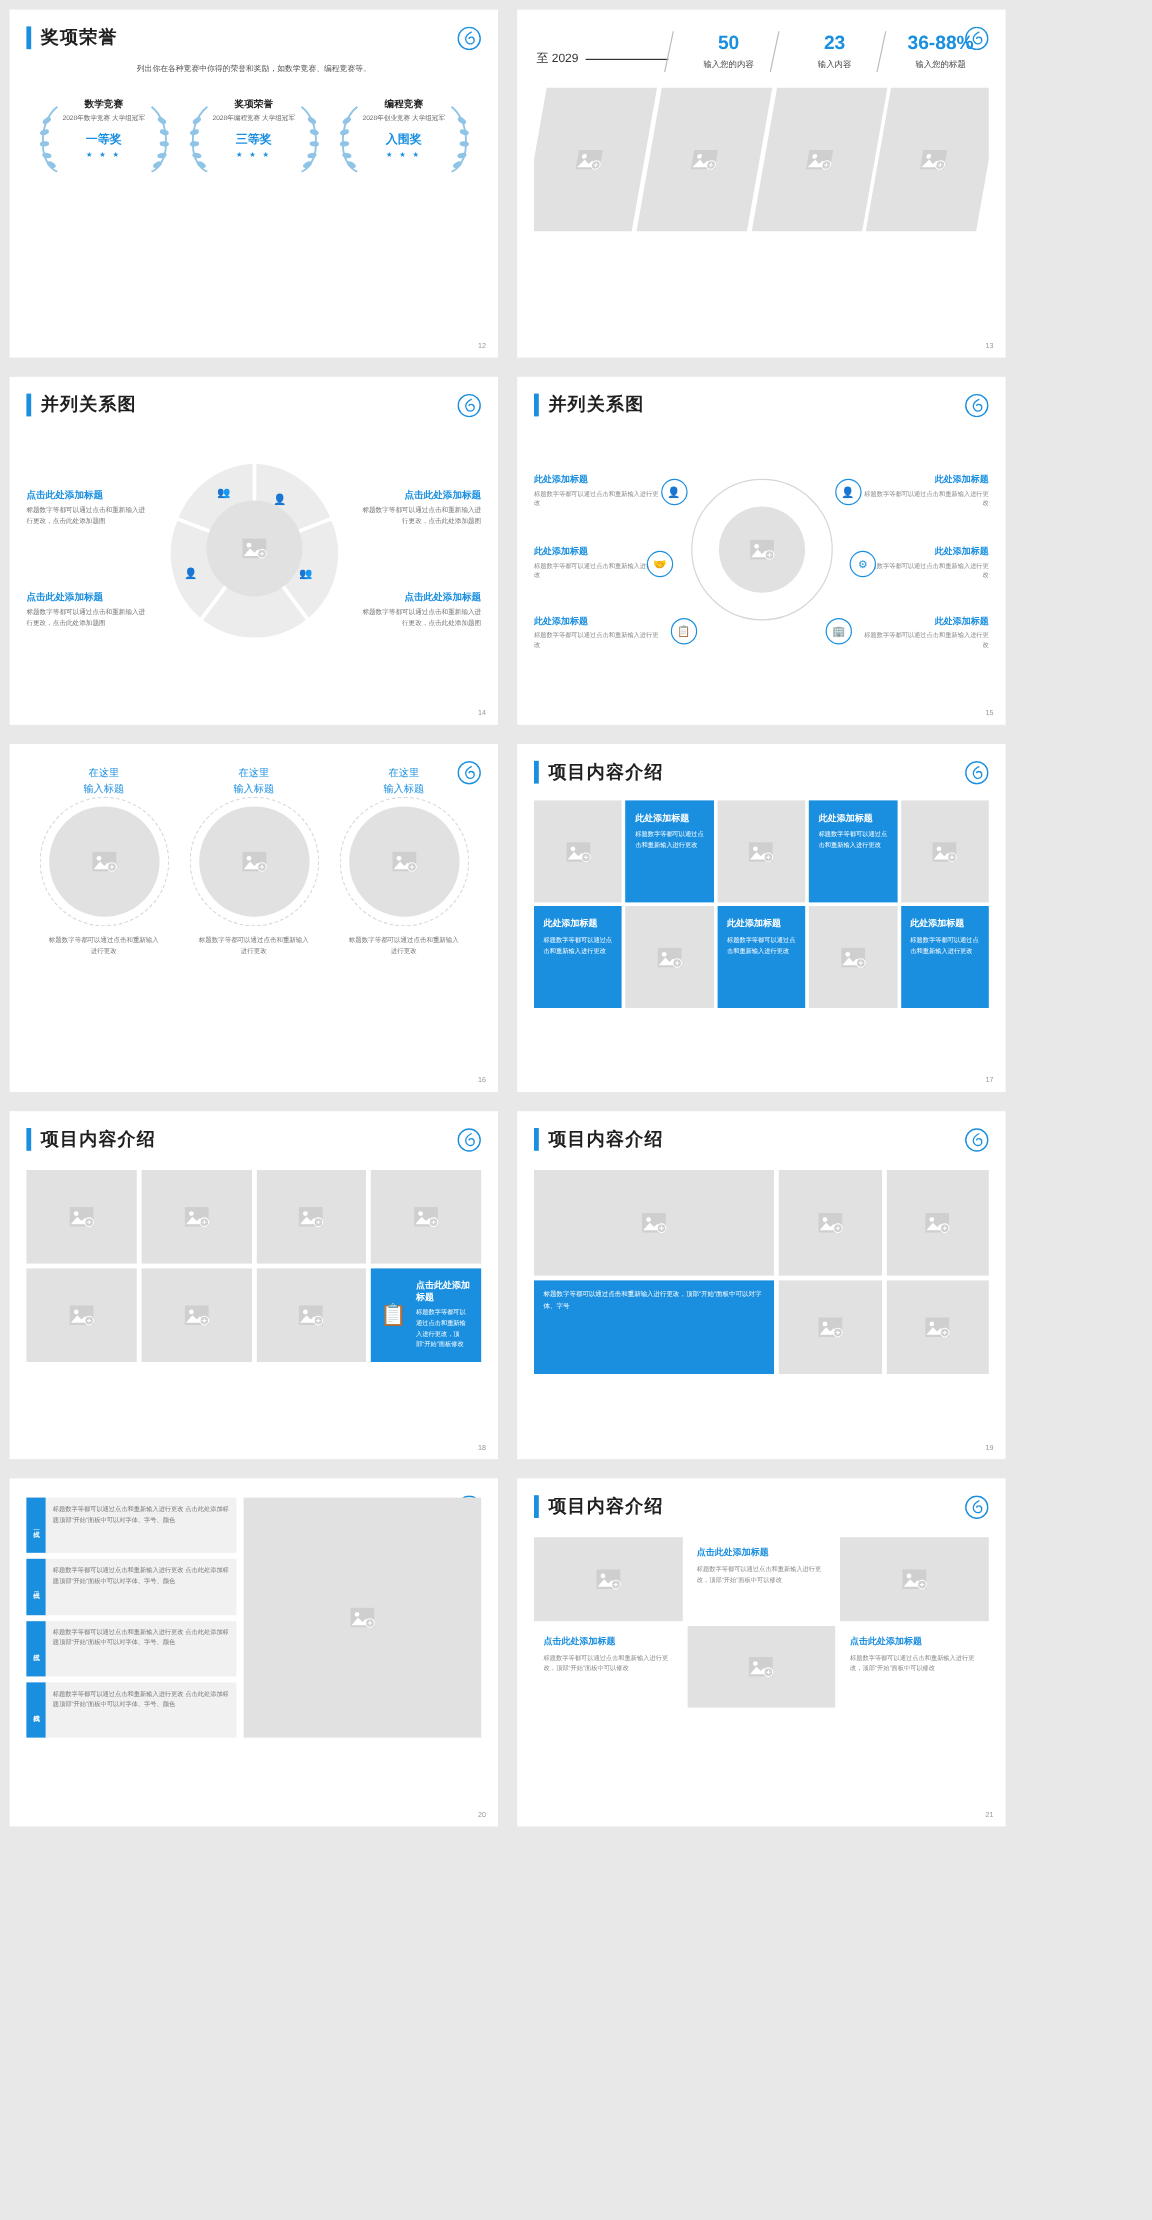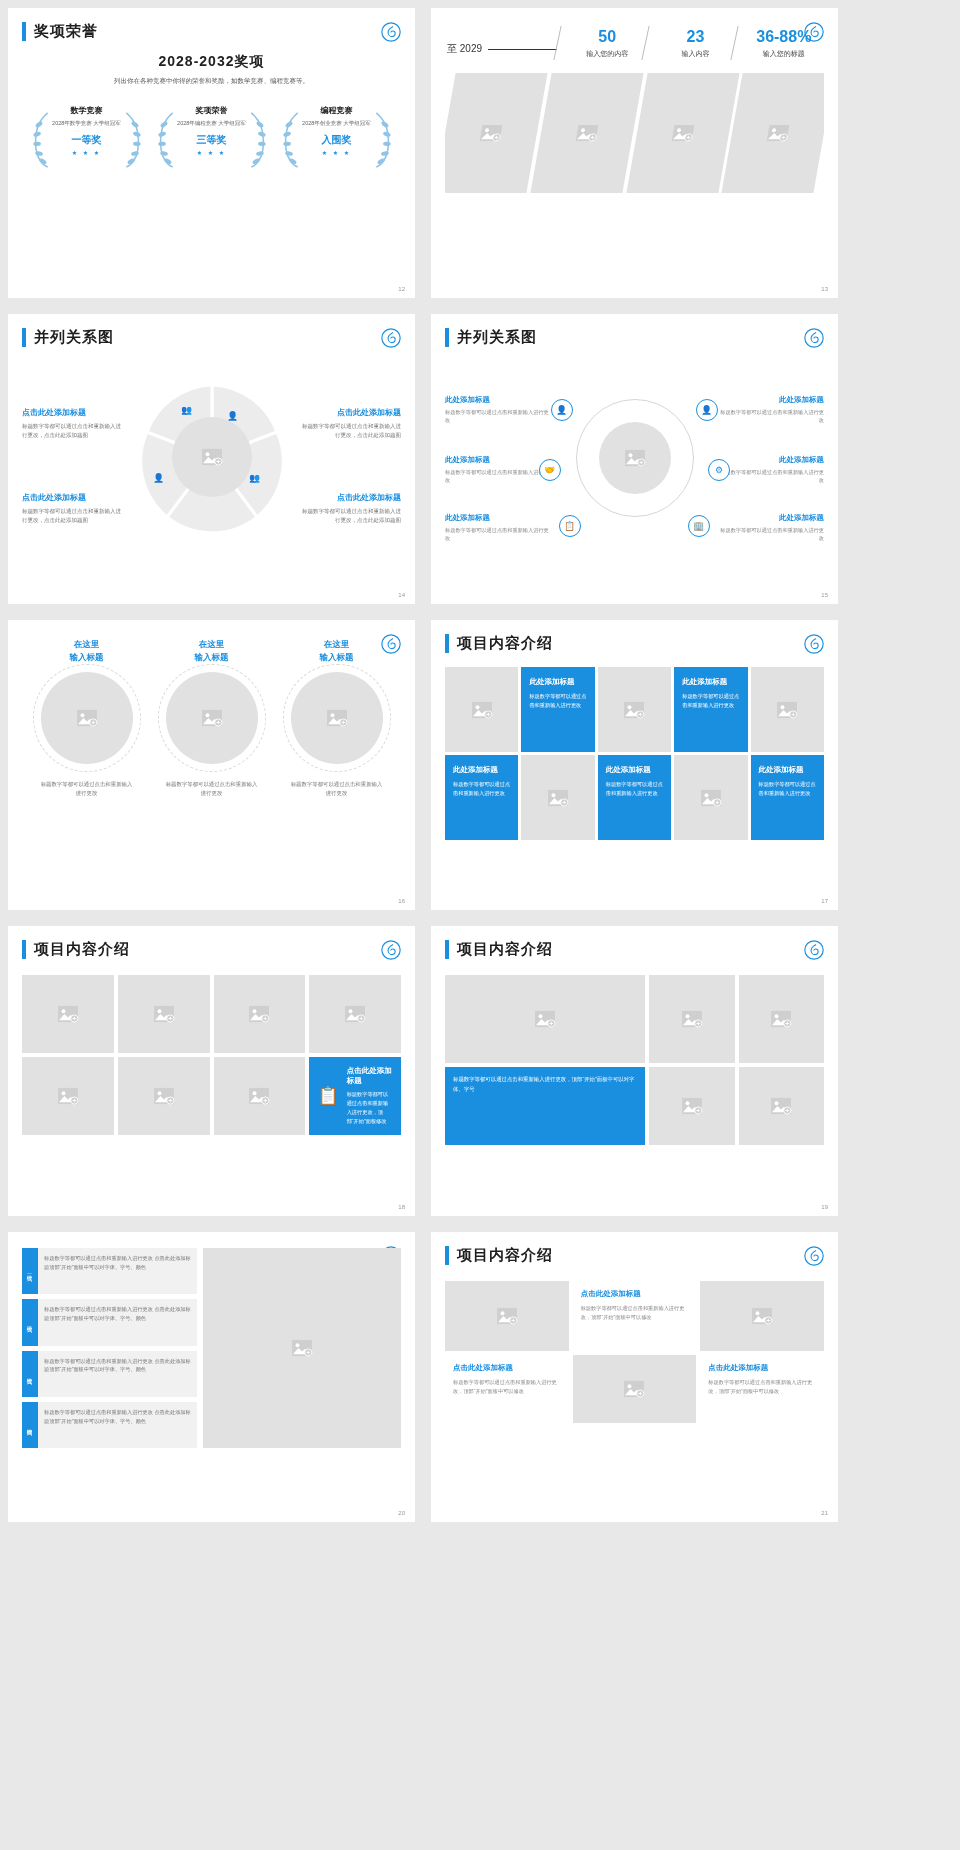--- a/index.html
+++ b/index.html
@@ -117,21 +117,21 @@
   .s15-node {
     position: absolute; width: 22px; height: 22px; border-radius: 50%;
     border: 1px solid #1a8fe0; background: #fff;
     display: flex; align-items: center; justify-content: center;
     color: #1a8fe0; font-size: 9px;
   }
 
   
   .s16-row { display: flex; justify-content: space-around; margin-top: 18px; padding: 0 16px;}
   .s16-col { width: 110px; text-align: center; }
-  .s16-h { font-size: 8.5px; font-weight: bold; color: #1a8fe0; line-height: 1.5; }
+  .s16-h { font-size: 8.5px; font-weight: normal; color: #1a8fe0; line-height: 1.5; }
   .s16-circ {
     width: 92px; height: 92px; border-radius: 50%; background: #e2e1e1;
     margin: 8px auto 0; position: relative;
     outline: 1px dashed #d9d9d9; outline-offset: 7px;
   }
   .s16-p { font-size: 5.4px; color: #777; line-height: 1.7; margin-top: 16px; padding: 0 8px;}
 
   
   .grid17 { display: grid; grid-template-columns: repeat(5, 1fr); grid-template-rows: 85px 85px; gap: 3px; margin: 14px; }
   .cell-blue { background: #1a8fe0; color: #fff; padding: 10px 8px; }
@@ -174,21 +174,20 @@
       <div class="hdr-title">奖项荣誉</div>
     </div>
     <div class="logo">
       <svg viewBox="0 0 24 24">
           <circle cx="12" cy="12" r="11" fill="none" stroke="#1a8fe0" stroke-width="1.4"></circle>
           <path d="M14.5 5.5c-3 1.5-6 3.5-6 7 0 3 2.4 5 4.6 5 2.2 0 3.9-1.6 3.9-3.6 0-1.9-1.3-3.2-3-3.2-1.2 0-2.2.7-2.2 1.8" fill="none" stroke="#1a8fe0" stroke-width="1.3"></path>
         </svg>
     </div>
 
     <div class="s12-body">
-      <div class="s12-title">2028-2032奖项</div>
       <div class="s12-sub">列出你在各种竞赛中你得的荣誉和奖励，如数学竞赛、编程竞赛等。</div>
     </div>
 
     <div class="awards">
       <div class="award">
         <svg class="laurel-l" viewBox="0 0 20 60">
             <path d="M18 2C8 10 4 24 6 40c1 8 6 16 12 18" fill="none" stroke="#8fc4e6" stroke-width="1.6"></path>
             <g fill="#8fc4e6">
               <ellipse cx="9" cy="14" rx="4" ry="2.2" transform="rotate(-35 9 14)"></ellipse>
               <ellipse cx="7" cy="24" rx="4" ry="2.2" transform="rotate(-20 7 24)"></ellipse>

